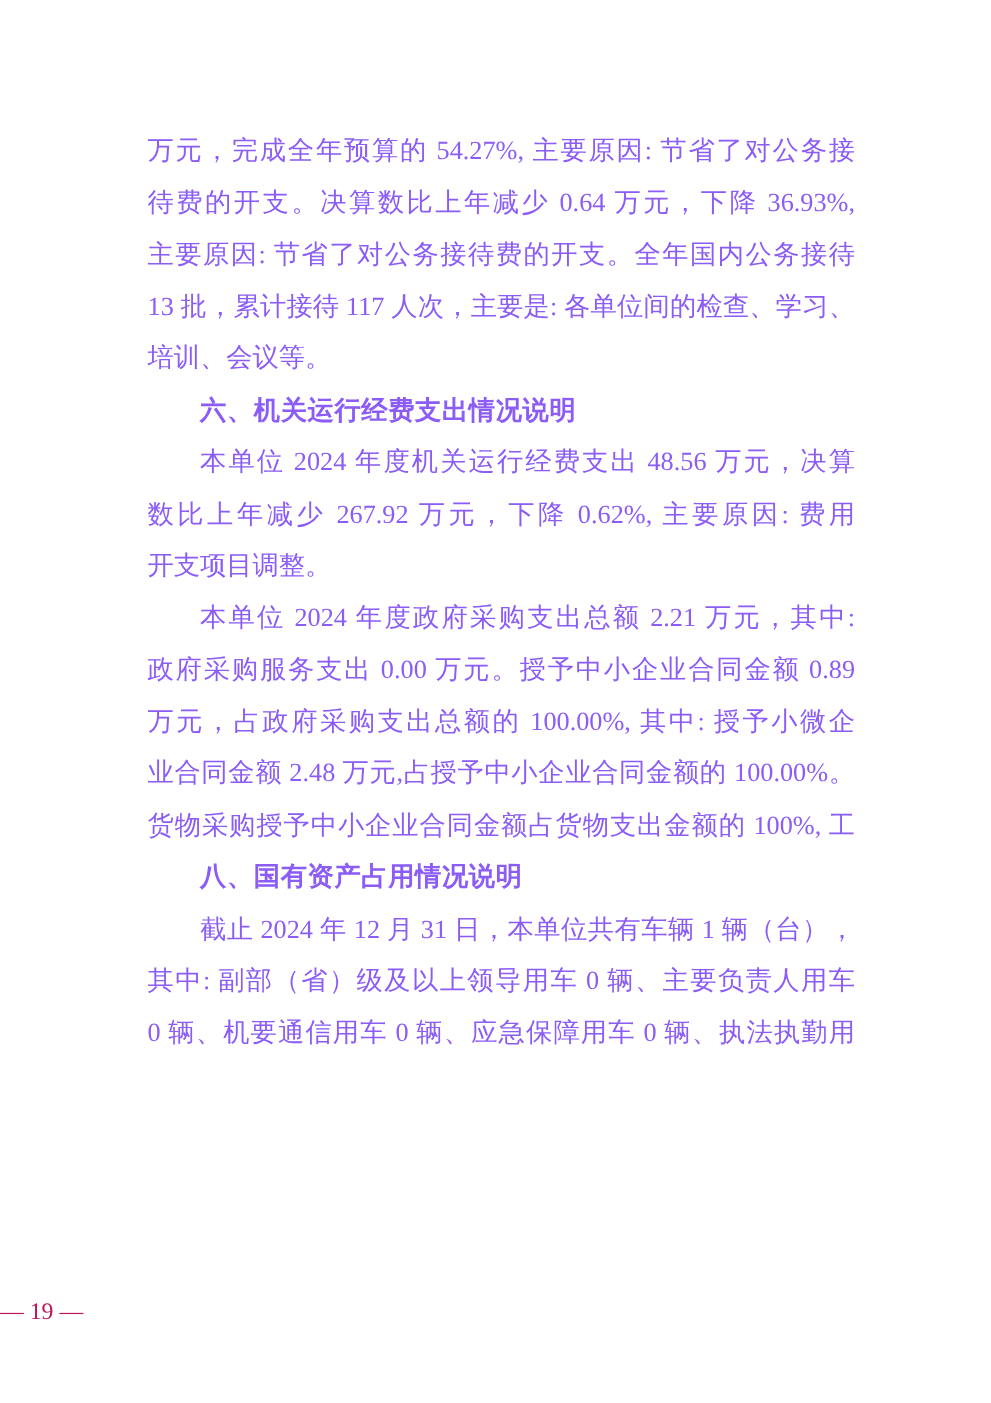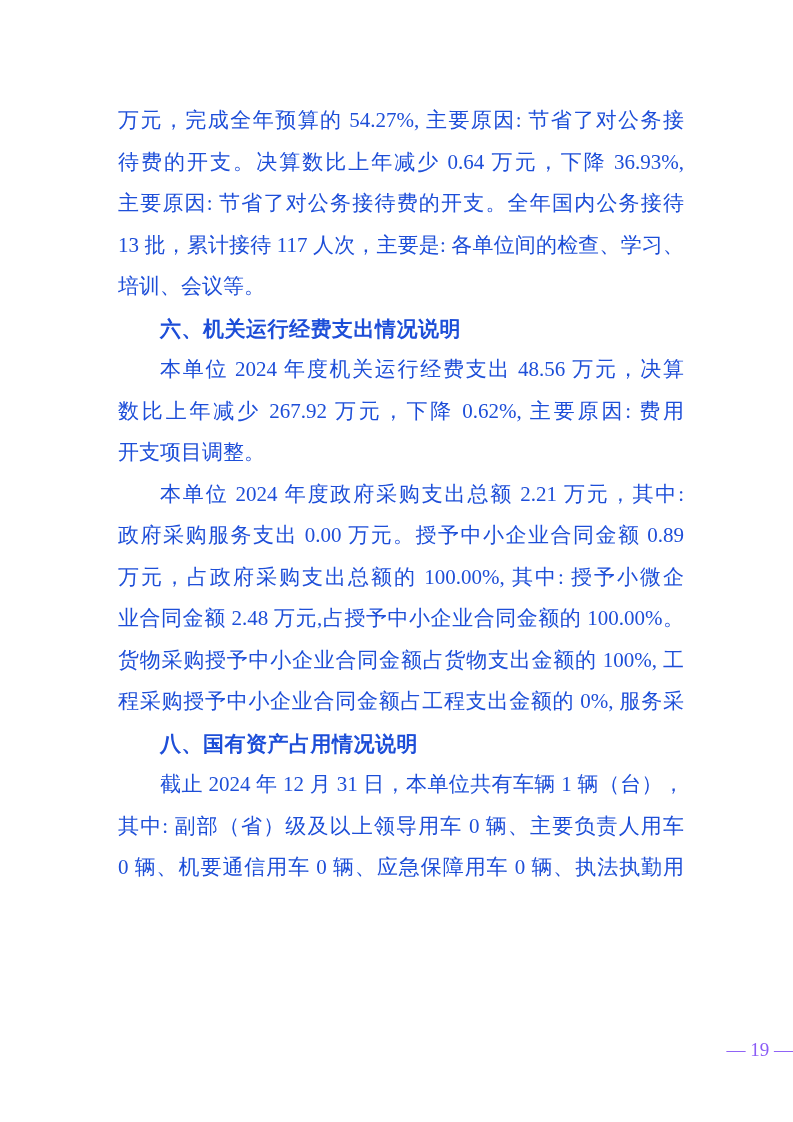--- a/index.html
+++ b/index.html
@@ -20,21 +20,21 @@
     position: absolute;
     left: 118px;
     top: 100px;
     width: 566px;
   }
   .line {
     height: 41.5px;
     line-height: 41.5px;
     font-size: 21px;
     white-space: nowrap;
-    color: #1d4ed8;
+    color: #8b5cf6;
   }
   .line.justify {
     white-space: normal;
     text-align: justify;
     text-align-last: justify;
     text-justify: inter-character;
     overflow: hidden;
   }
   .line.indent {
     text-indent: 2em;
@@ -43,25 +43,25 @@
     font-family: "Liberation Sans", "DejaVu Sans", sans-serif;
     font-weight: 700;
     font-size: 21px;
     letter-spacing: 0.5px;
   }
   .page-number {
     position: absolute;
     top: 1036px;
     left: 0;
     width: 793px;
-    text-align: right;
+    text-align: left;
     font-size: 19px;
     line-height: 28px;
     font-family: "Liberation Serif", "DejaVu Serif", serif;
-    color: #8b5cf6;
+    color: #be185d;
   }
 </style>
 </head>
 <body>
 
 <div class="page">
   <div class="doc-body">
       <div class="line body justify">万元，完成全年预算的 54.27%, 主要原因: 节省了对公务接</div>
       <div class="line body justify">待费的开支。决算数比上年减少 0.64 万元，下降 36.93%,</div>
       <div class="line body justify">主要原因: 节省了对公务接待费的开支。全年国内公务接待</div>
@@ -69,20 +69,19 @@
       <div class="line body">培训、会议等。</div>
       <div class="line heading indent">六、机关运行经费支出情况说明</div>
       <div class="line body indent justify">本单位 2024 年度机关运行经费支出 48.56 万元，决算</div>
       <div class="line body justify">数比上年减少 267.92 万元，下降 0.62%, 主要原因: 费用</div>
       <div class="line body">开支项目调整。</div>
       <div class="line body indent justify">本单位 2024 年度政府采购支出总额 2.21 万元，其中:</div>
       <div class="line body justify">政府采购服务支出 0.00 万元。授予中小企业合同金额 0.89</div>
       <div class="line body justify">万元，占政府采购支出总额的 100.00%, 其中: 授予小微企</div>
       <div class="line body justify">业合同金额 2.48 万元,占授予中小企业合同金额的 100.00%。</div>
       <div class="line body justify">货物采购授予中小企业合同金额占货物支出金额的 100%, 工</div>
-      <div class="line body justify">程采购授予中小企业合同金额占工程支出金额的 0%, 服务采</div>
       <div class="line heading indent">八、国有资产占用情况说明</div>
       <div class="line body indent justify">截止 2024 年 12 月 31 日，本单位共有车辆 1 辆（台），</div>
       <div class="line body justify">其中: 副部（省）级及以上领导用车 0 辆、主要负责人用车</div>
       <div class="line body justify">0 辆、机要通信用车 0 辆、应急保障用车 0 辆、执法执勤用</div>
     </div>
   <div class="page-number">— 19 —</div>
 </div>
 
 </body></html>

